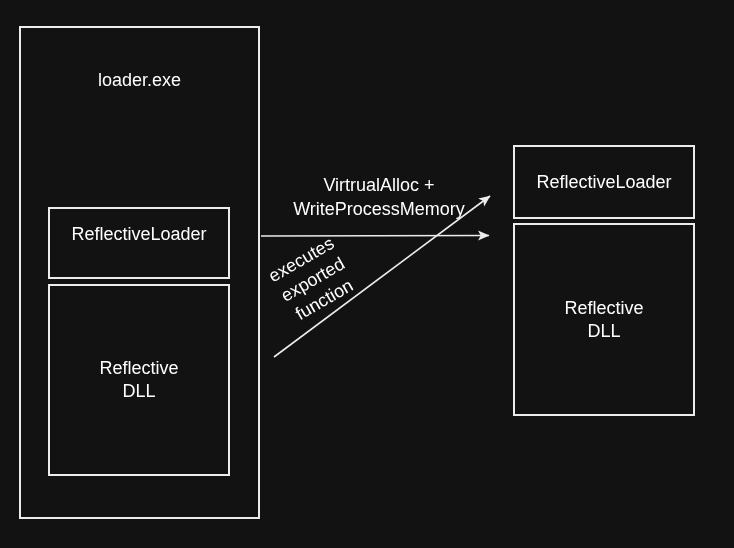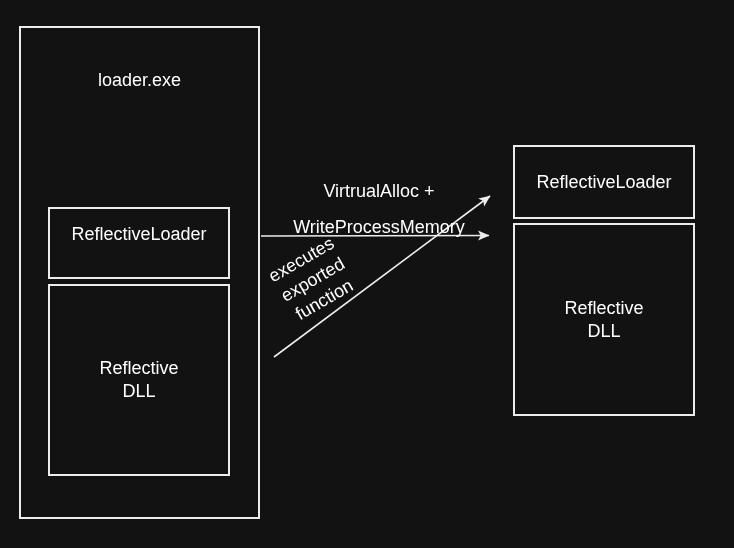--- a/index.html
+++ b/index.html
@@ -40,21 +40,21 @@
   .src-rl-box   { left: 48px;  top: 207px; width: 182px; height: 72px; }
   .src-rl-box .label { transform: translateY(-9px); }
   .src-dll-box  { left: 48px;  top: 284px; width: 182px; height: 192px; }
   
   .dst-rl-box   { left: 513px; top: 145px; width: 182px; height: 74px; }
   .dst-dll-box  { left: 513px; top: 223px; width: 182px; height: 193px; }
   
   .alloc-label {
     position: absolute;
     left: 264px; top: 173px; width: 230px;
-    line-height: 36px;
+    line-height: 24px;
   }
   .exec-label {
     position: absolute;
     left: 313px; top: 280px; width: 180px;
     margin-left: -90px;
     transform: translateY(-50%) rotate(-30deg);
   }
   .arrow-layer {
     position: absolute;
     left: 0; top: 0; width: 734px; height: 548px;

